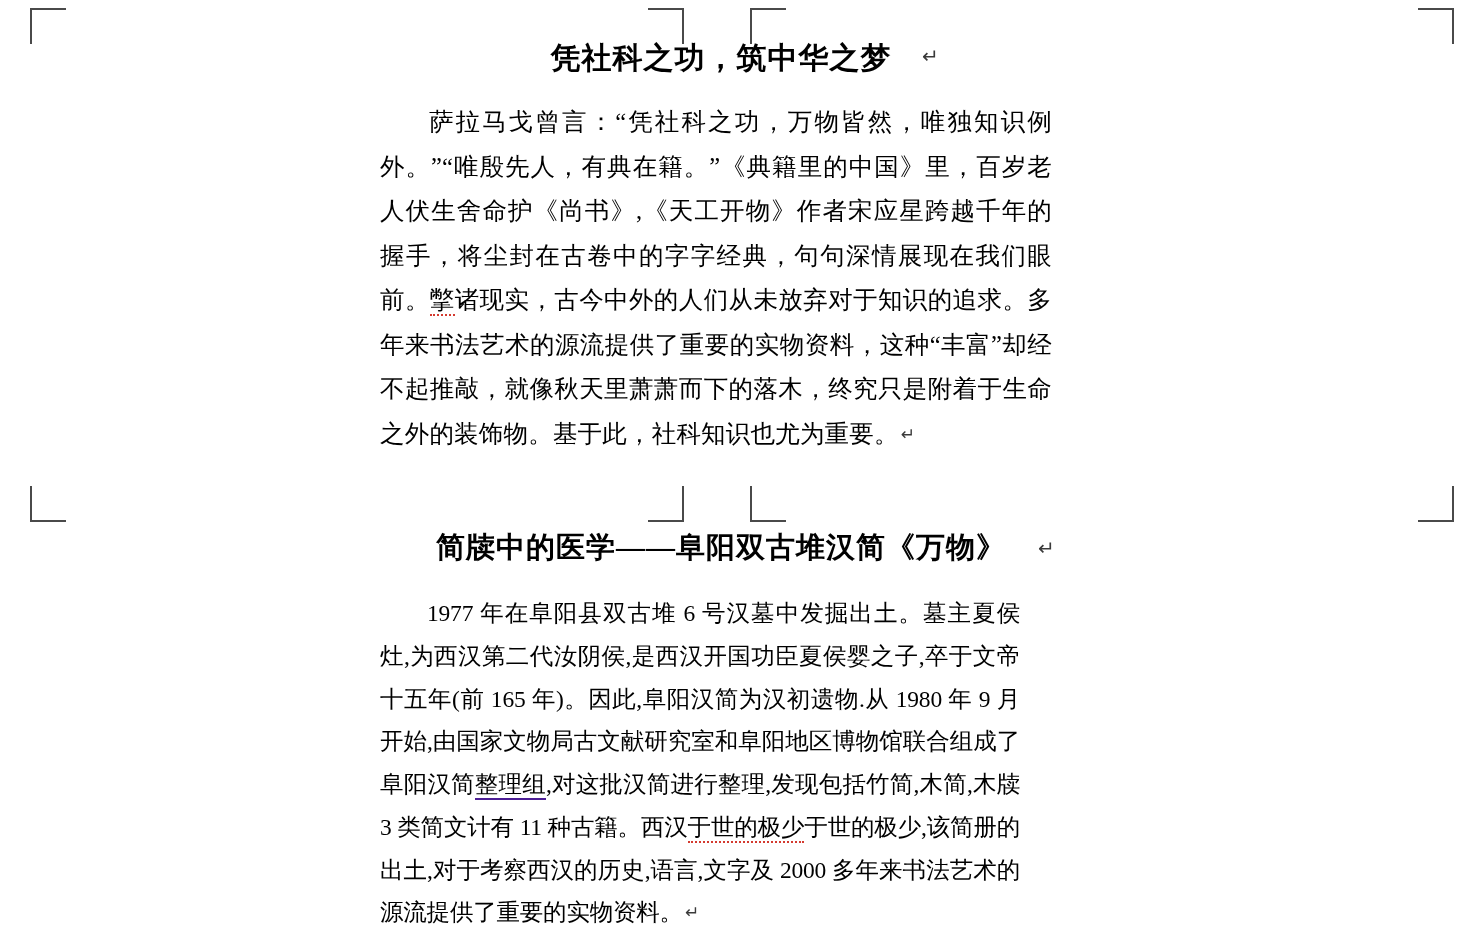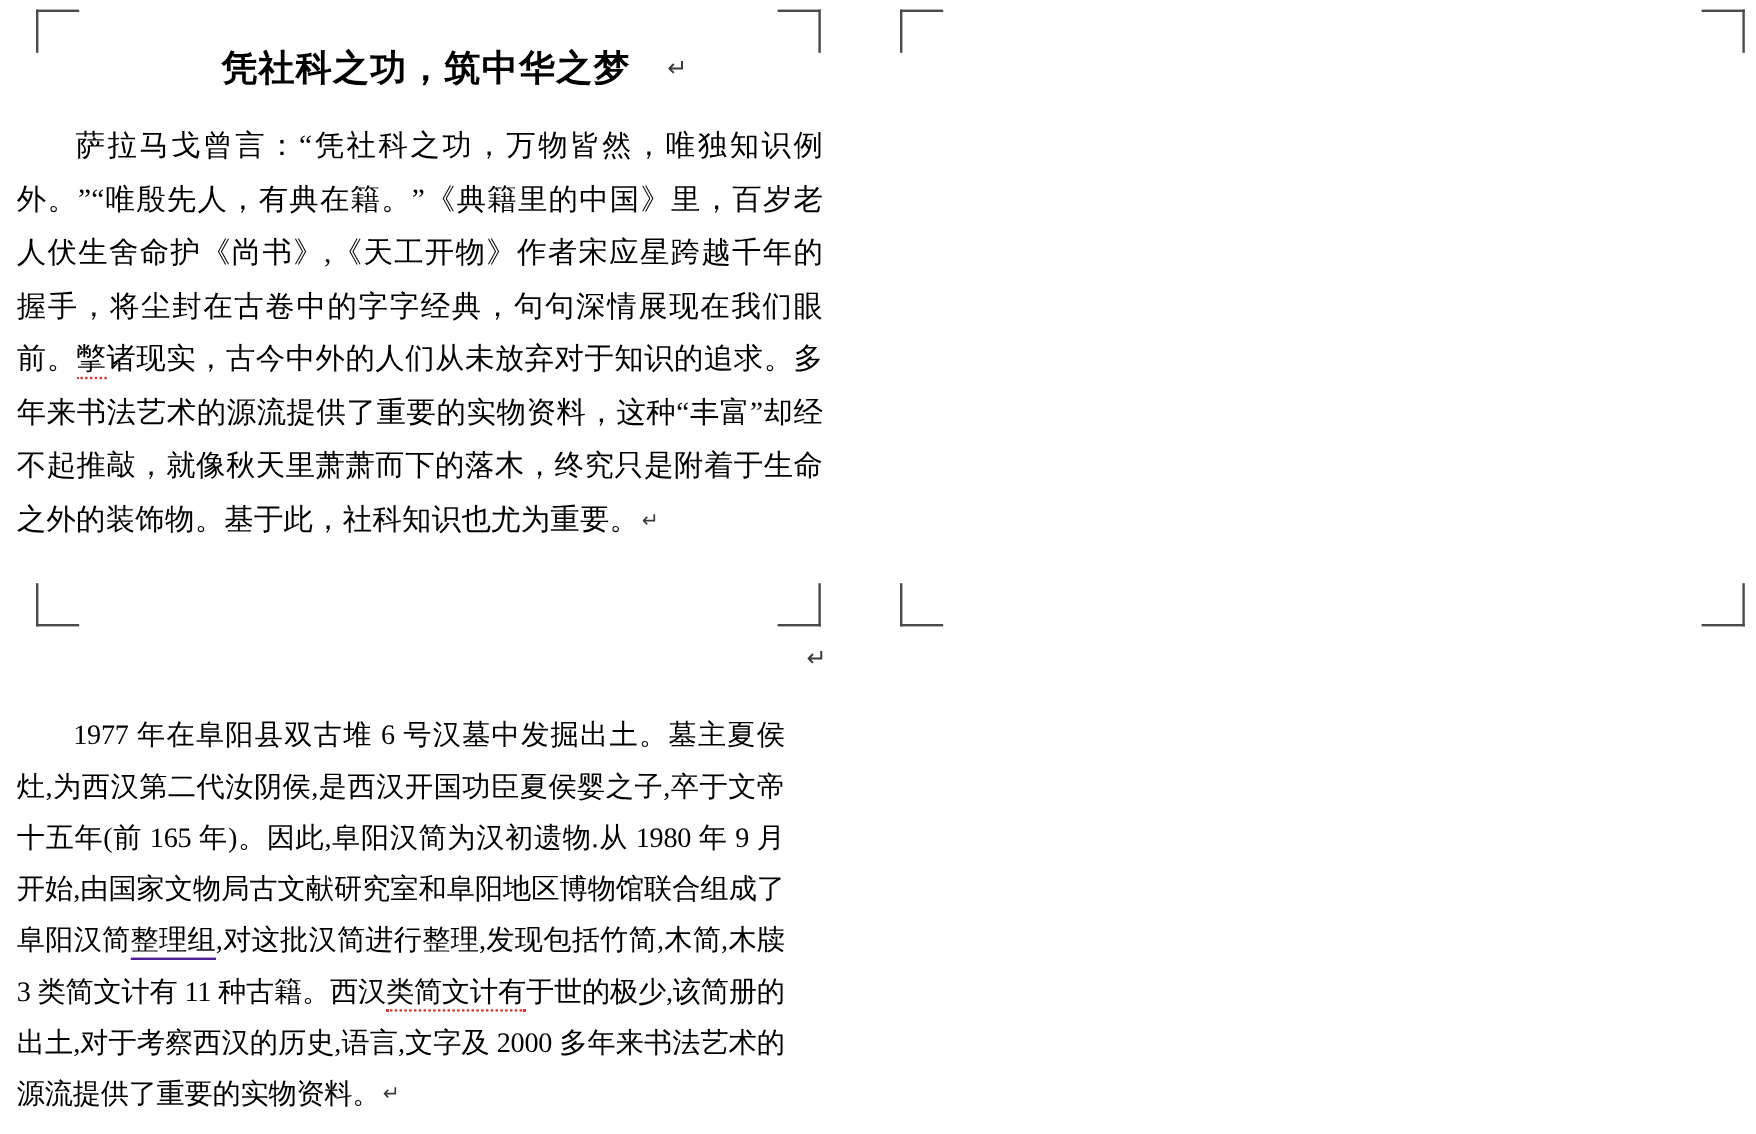--- a/index.html
+++ b/index.html
@@ -13,21 +13,21 @@
     position: relative;
     overflow: hidden;
     font-family: "Liberation Serif", serif;
     color: #000000;
   }
 
   .page {
     position: absolute;
     inset: 0;
     display: flex;
-    flex-direction: row;
+    flex-direction: column;
     align-items: center;
   }
 
   .column {
     position: relative;
     width: 731px;
     height: 945px;
     box-sizing: border-box;
   }
 
@@ -98,23 +98,24 @@
   <div class="crop bl" style="left:750px; top:486px;"></div>
   <div class="crop br" style="left:1418px;top:486px;"></div>
 
   <div class="column col-left">
 
     <h1 id="title-a" class="doc-title">凭社科之功，筑中华之梦</h1>
     <span style="position:absolute;left:556px;top:44px;font-size:20px;color:#3a3a3a;">↵</span>
 
     <p id="para-a" class="para"><span>萨拉马戈曾言：“凭社科之功，万物皆然，唯独知识例外。”“唯殷先人，有典在籍。”《典籍里的中国》里，百岁老人伏生舍命护《尚书》,《天工开物》作者宋应星跨越千年的握手，将尘封在古卷中的字字经典，句句深情展现在我们眼前。</span><span class="sp-red">撆</span><span>诸现实，古今中外的人们从未放弃对于知识的追求。多年来书法艺术的源流提供了重要的实物资料，这种“丰富”却经不起推敲，就像秋天里萧萧而下的落木，终究只是附着于生命之外的装饰物。基于此，社科知识也尤为重要。</span><span class="pmark">↵</span></p>
 
+    <h1 id="title-b" class="doc-title">简牍中的医学——阜阳双古堆汉简《万物》</h1>
     <span style="position:absolute;left:672px;top:536px;font-size:20px;color:#3a3a3a;">↵</span>
 
-    <p id="para-b" class="para tight"><span>1977 年在阜阳县双古堆 6 号汉墓中发掘出土。墓主夏侯灶,为西汉第二代汝阴侯,是西汉开国功臣夏侯婴之子,卒于文帝十五年(前 165 年)。因此,阜阳汉简为汉初遗物.从 1980 年 9 月开始,由国家文物局古文献研究室和阜阳地区博物馆联合组成了阜阳汉简</span><span class="sp-blue">整理组</span><span>,对这批汉简进行整理,发现包括竹简,木简,木牍 3 类简文计有 11 种古籍。西汉</span><span class="sp-red">类简文计有</span><span>于世的极少,该简册的出土,对于考察西汉的历史,语言,文字及 2000 多年来书法艺术的源流提供了重要的实物资料。</span><span class="pmark">↵</span></p>
+    <p id="para-b" class="para tight"><span>1977 年在阜阳县双古堆 6 号汉墓中发掘出土。墓主夏侯灶,为西汉第二代汝阴侯,是西汉开国功臣夏侯婴之子,卒于文帝十五年(前 165 年)。因此,阜阳汉简为汉初遗物.从 1980 年 9 月开始,由国家文物局古文献研究室和阜阳地区博物馆联合组成了阜阳汉简</span><span class="sp-blue">整理组</span><span>,对这批汉简进行整理,发现包括竹简,木简,木牍 3 类简文计有 11 种古籍。西汉</span><span class="sp-red">于世的极少</span><span>于世的极少,该简册的出土,对于考察西汉的历史,语言,文字及 2000 多年来书法艺术的源流提供了重要的实物资料。</span><span class="pmark">↵</span></p>
   </div>
 
   <div class="column col-right">
 
     
     
 
     
 
     

